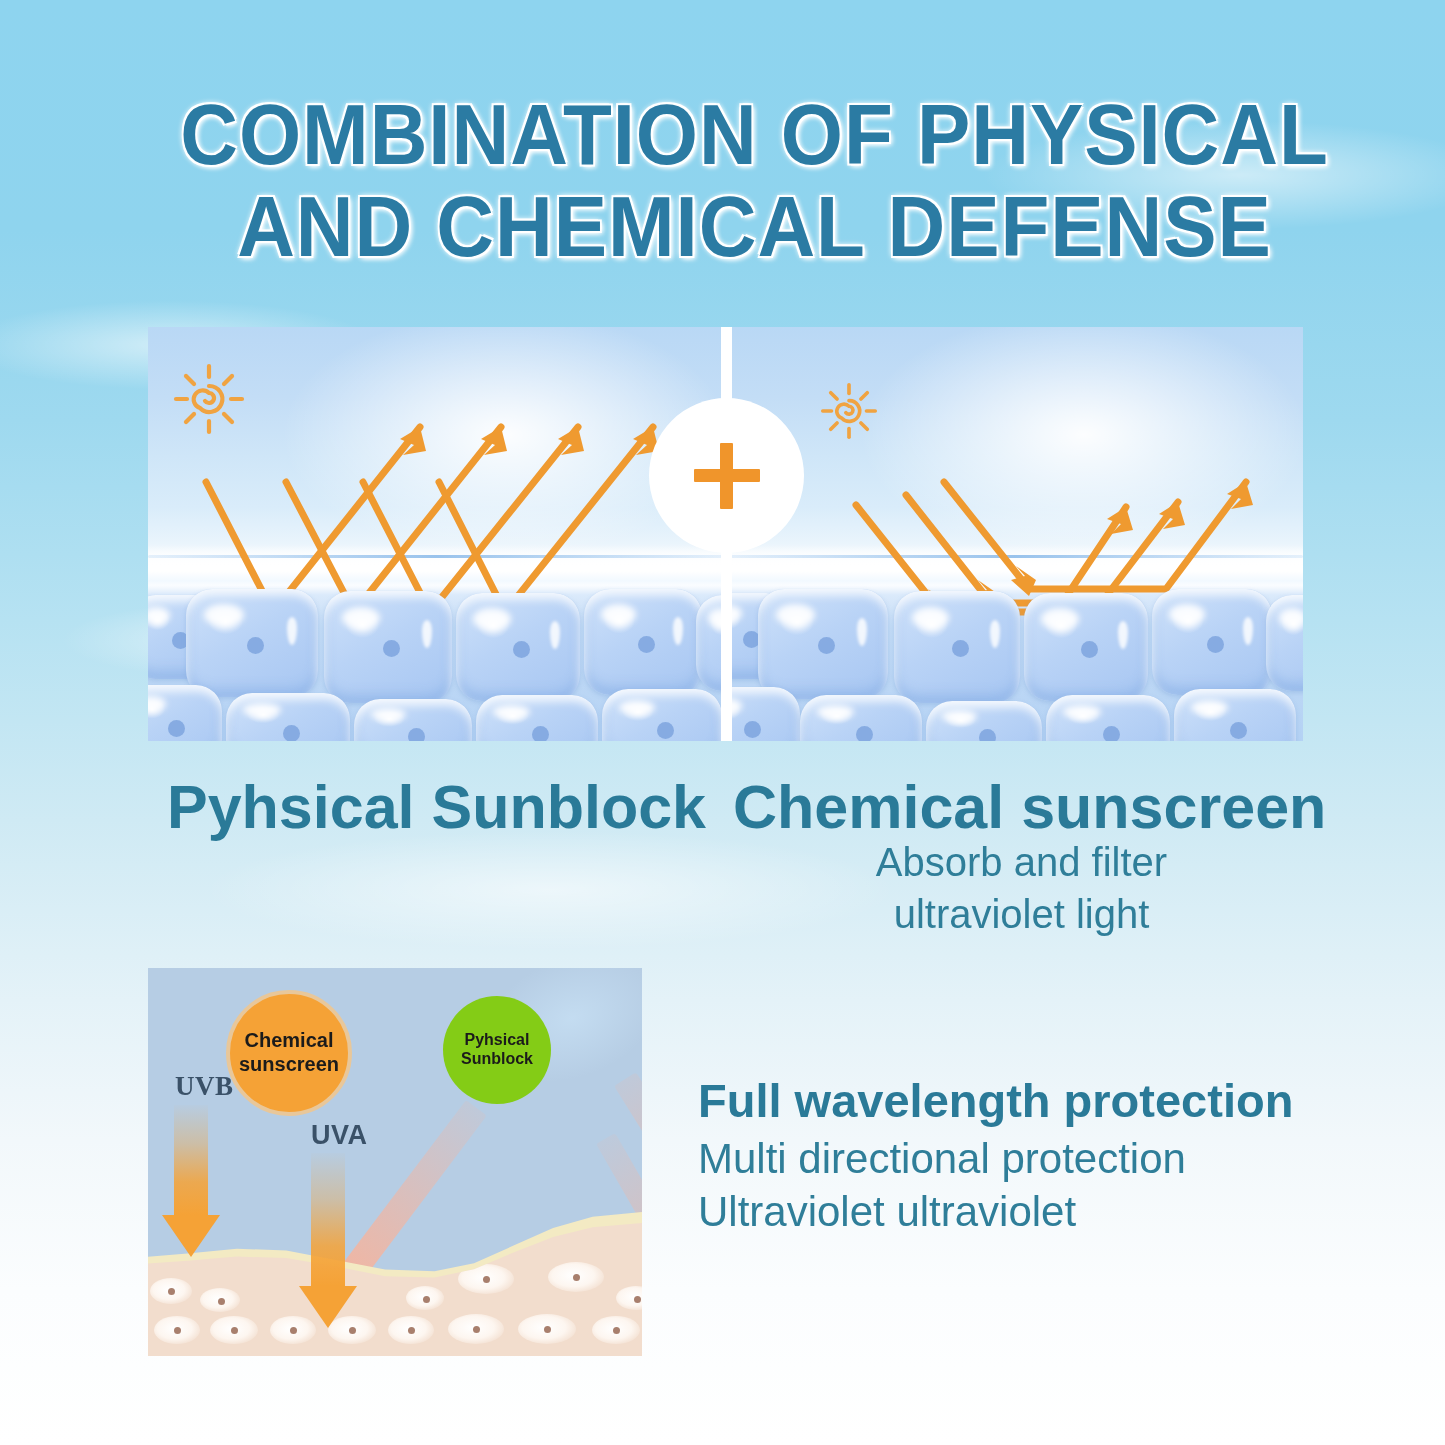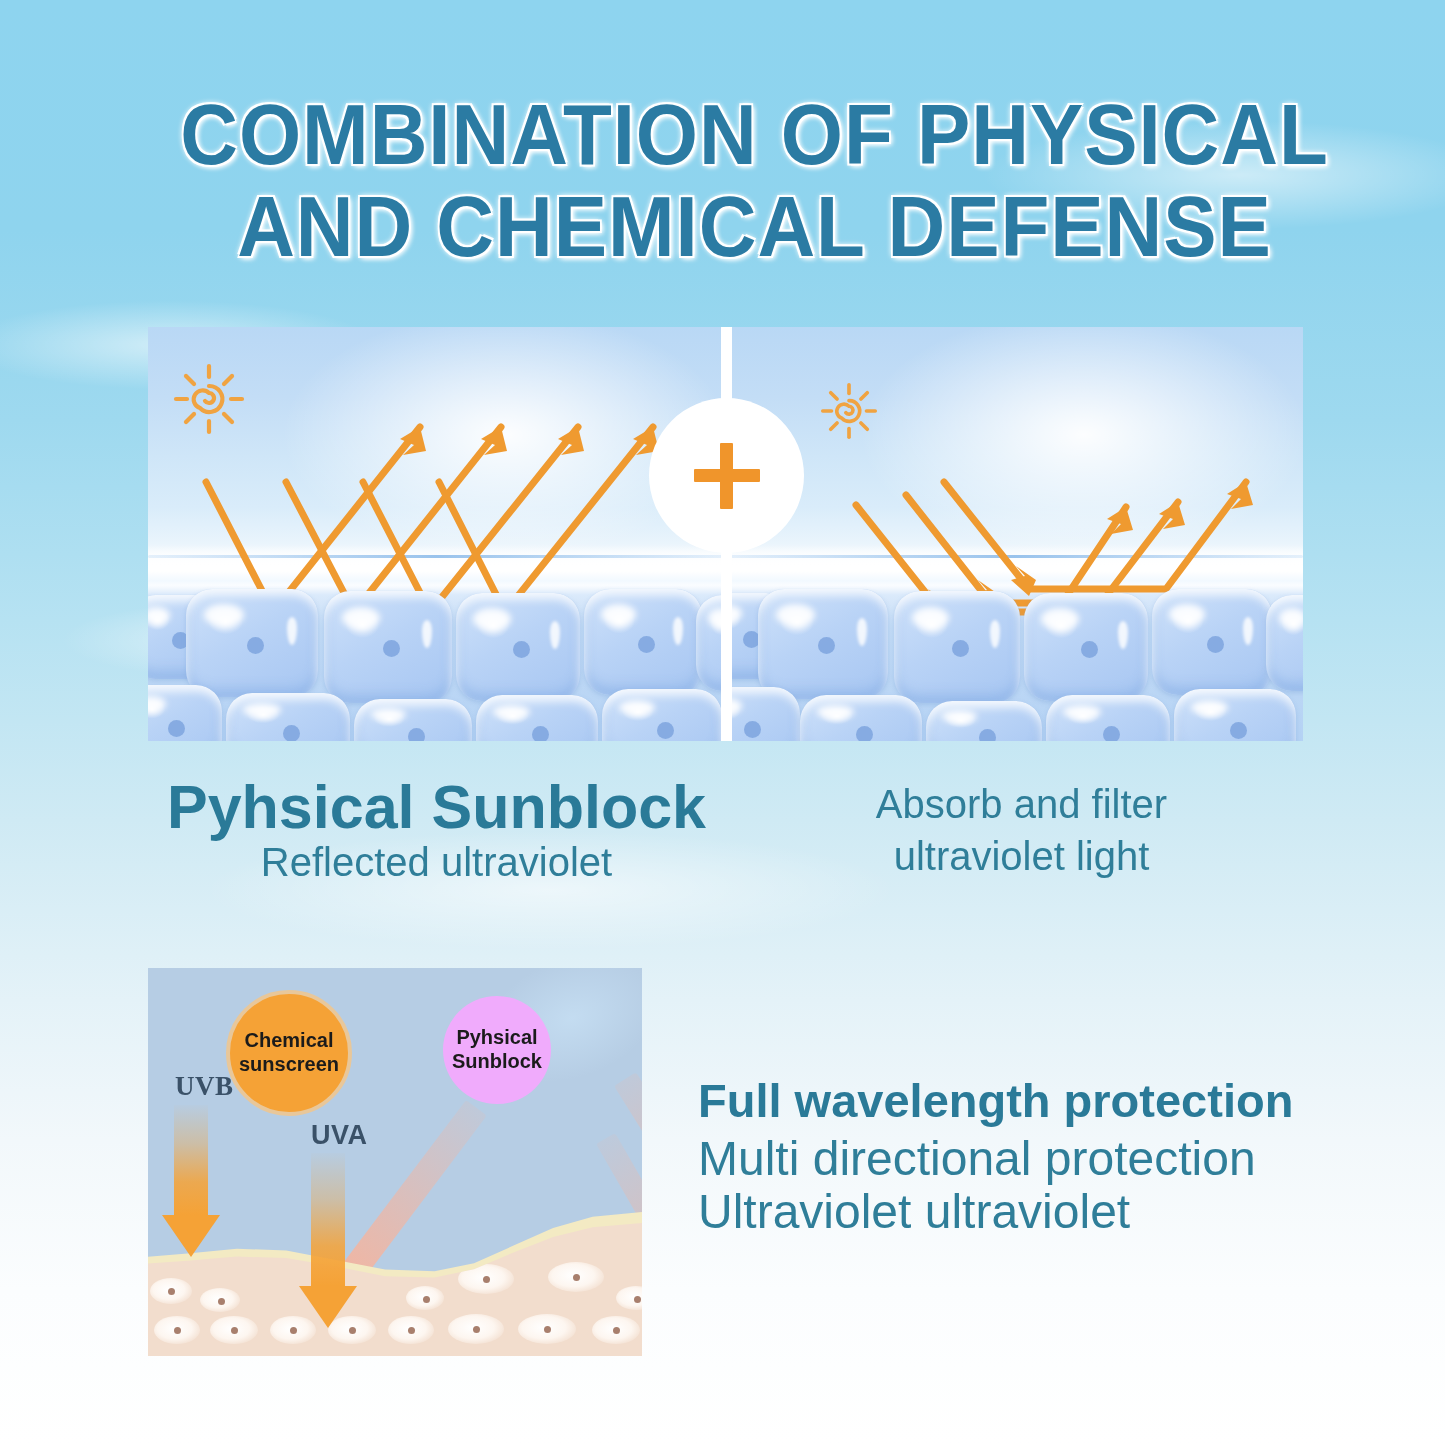--- a/index.html
+++ b/index.html
@@ -281,22 +281,22 @@
   #circle-chem {
     left: 78px; top: 22px;
     width: 118px; height: 118px;
     background: #f5a236;
     border: 4px solid #e8c79a;
     font-size: 20px;
   }
   #circle-phys {
     left: 295px; top: 28px;
     width: 108px; height: 108px;
-    background: #f0abfc;
-    font-size: 20px;
+    background: #84cc16;
+    font-size: 16px;
   }
   .uv-label {
     position: absolute;
     font-family: "Liberation Sans", sans-serif;
     font-weight: bold;
     font-size: 27px;
     color: #3a5168;
     letter-spacing: 0.5px;
   }
   #label-uvb { left: 27px;  top: 103px; font-family: Liberation Serif, serif; }
@@ -368,21 +368,21 @@
     font-family: "Liberation Sans", sans-serif;
     font-weight: bold;
     font-size: 47px;
     line-height: 62px;
     color: #2a7a98;
     white-space: nowrap;
   }
   #bottom-text .bt-sub {
     font-family: "Liberation Sans", sans-serif;
     font-weight: normal;
-    font-size: 48px;
+    font-size: 42px;
     line-height: 53px;
     color: #2f7e99;
     white-space: nowrap;
   }
 </style>
 </head>
 <body>
 
 <div id="poster">
 
@@ -559,24 +559,24 @@
   </div>
 
   <div id="divider"></div>
   <div id="plus-badge">
     <span class="plus-h"></span>
     <span class="plus-v"></span>
   </div>
 
   <div id="caption-left" class="caption">
     <div class="cap-title">Pyhsical Sunblock</div>
-    <div class="cap-sub">Reflected ultraviolet</div>
   </div>
 
   <div id="caption-right" class="caption">
+    <div class="cap-title">Chemical sunscreen</div>
     <div class="cap-sub">Absorb and filter</div>
     <div class="cap-sub">ultraviolet light</div>
   </div>
 
   <div id="diagram">
     <div class="sky-wisp"></div>
 
     <div class="phys-beam" style="left:318px; top:132px; width:26px; height:215px; transform:rotate(37deg); transform-origin:top left;"></div>
     <div class="phys-beam" style="left:466px; top:118px; width:26px; height:230px; transform:rotate(-32deg); transform-origin:top left;"></div>
     <div class="phys-beam" style="left:448px; top:176px; width:22px; height:175px; transform:rotate(-30deg); transform-origin:top left; opacity:0.75;"></div>

